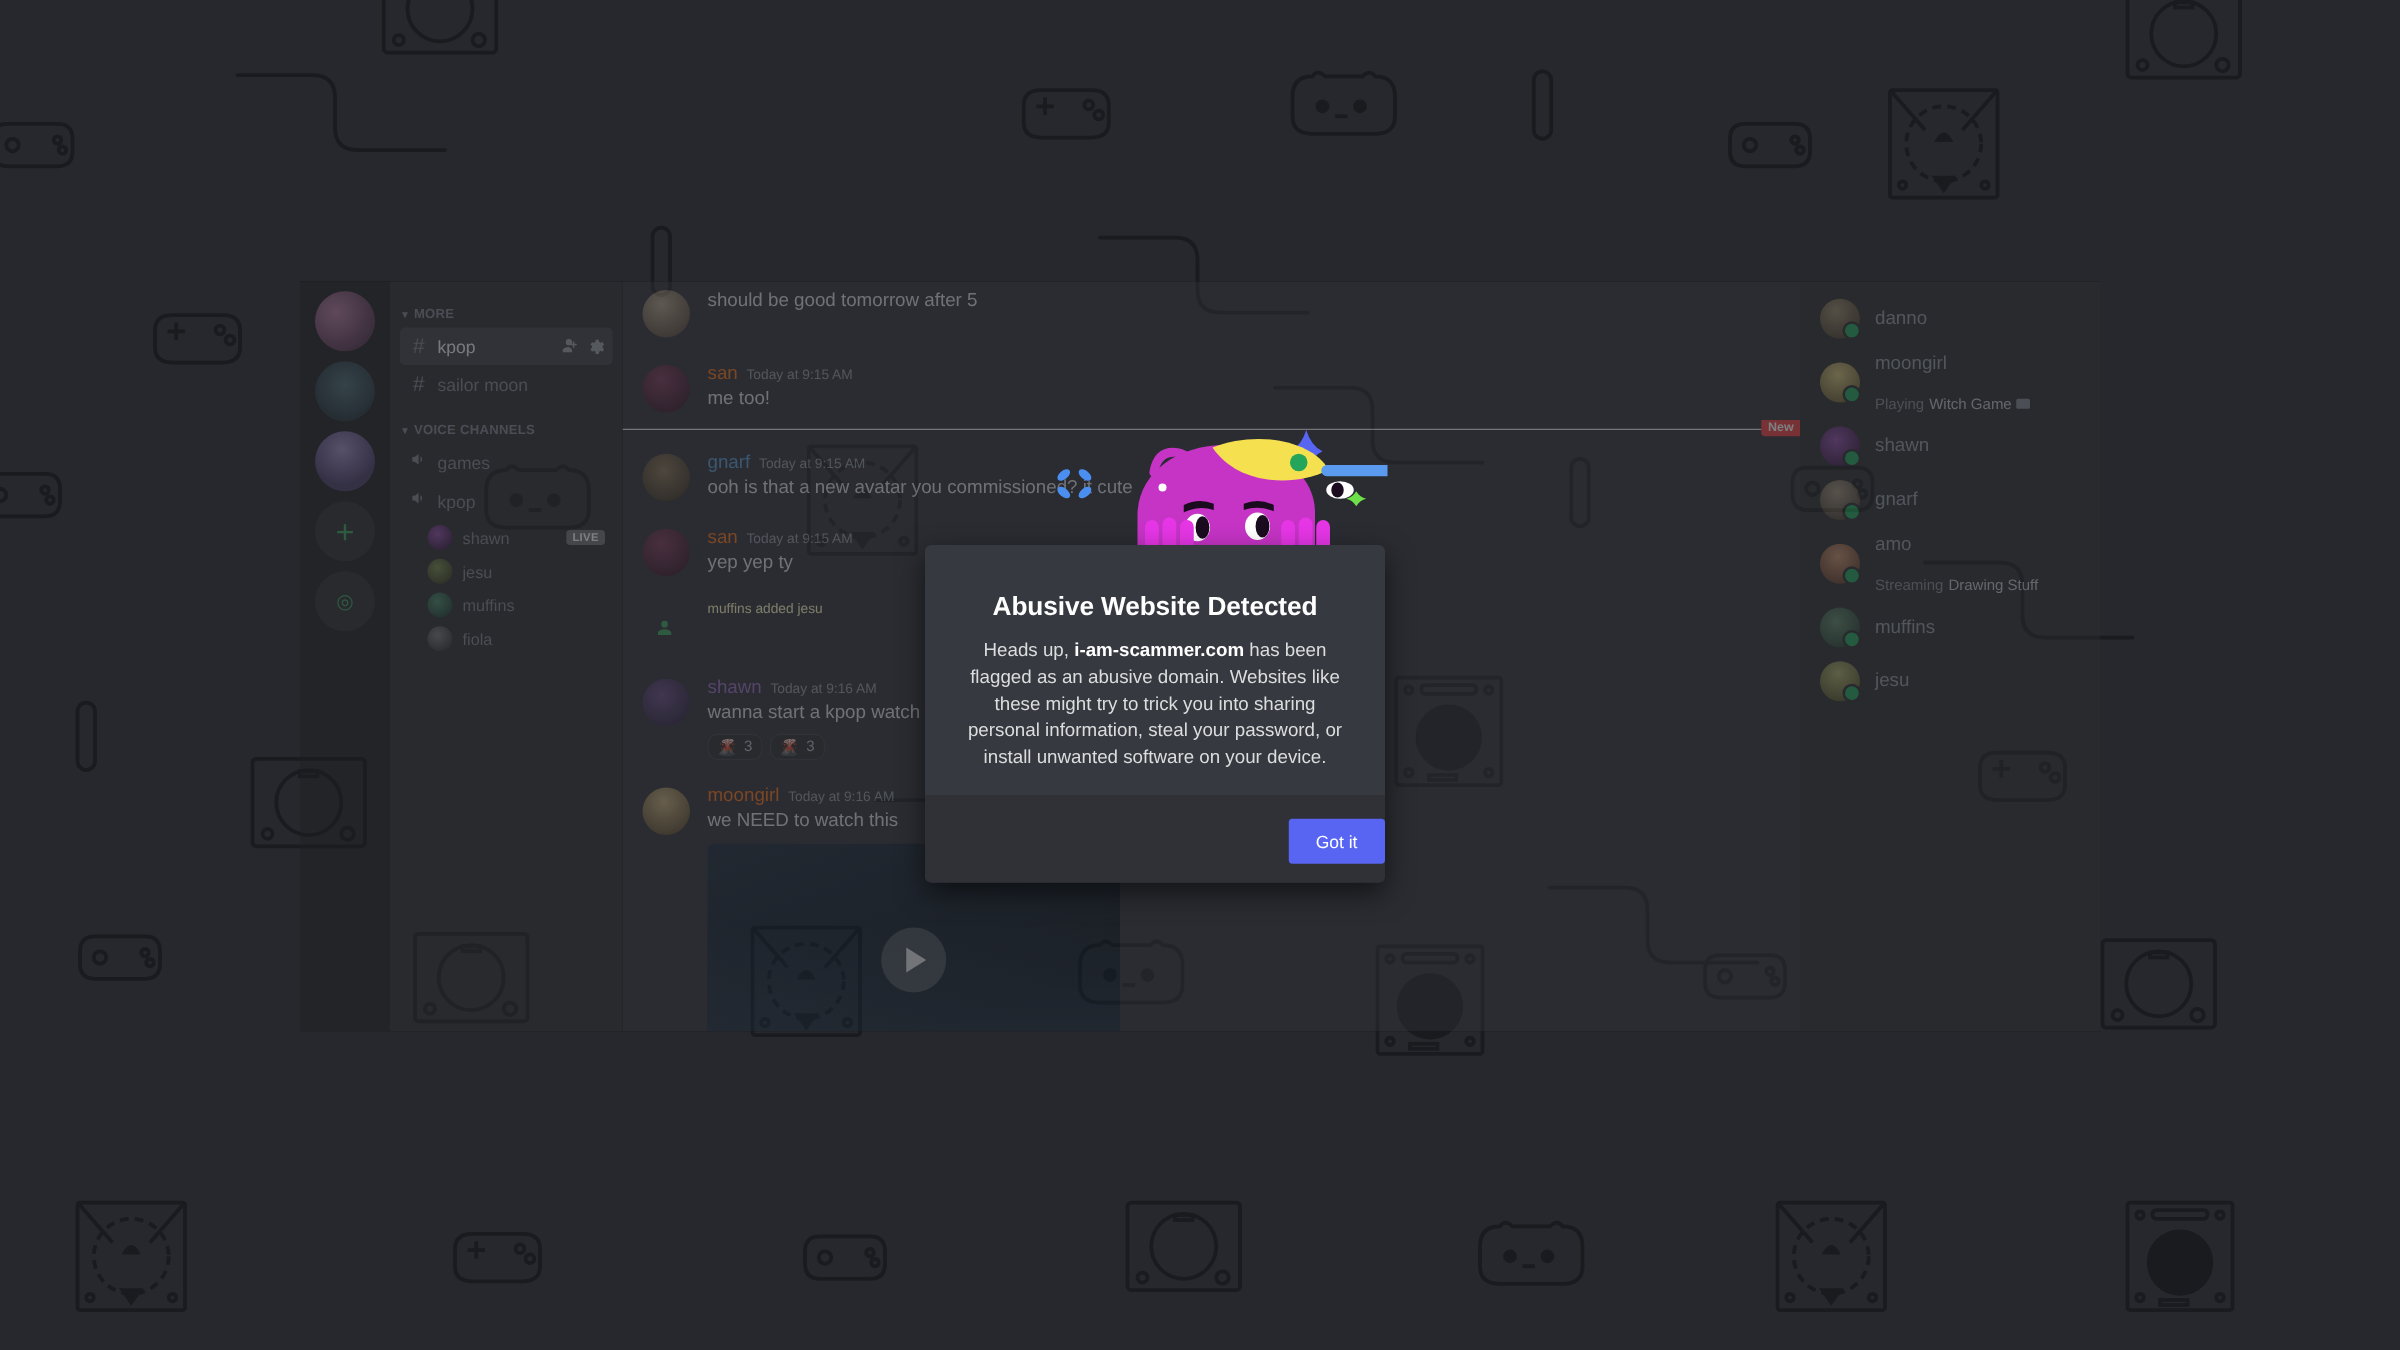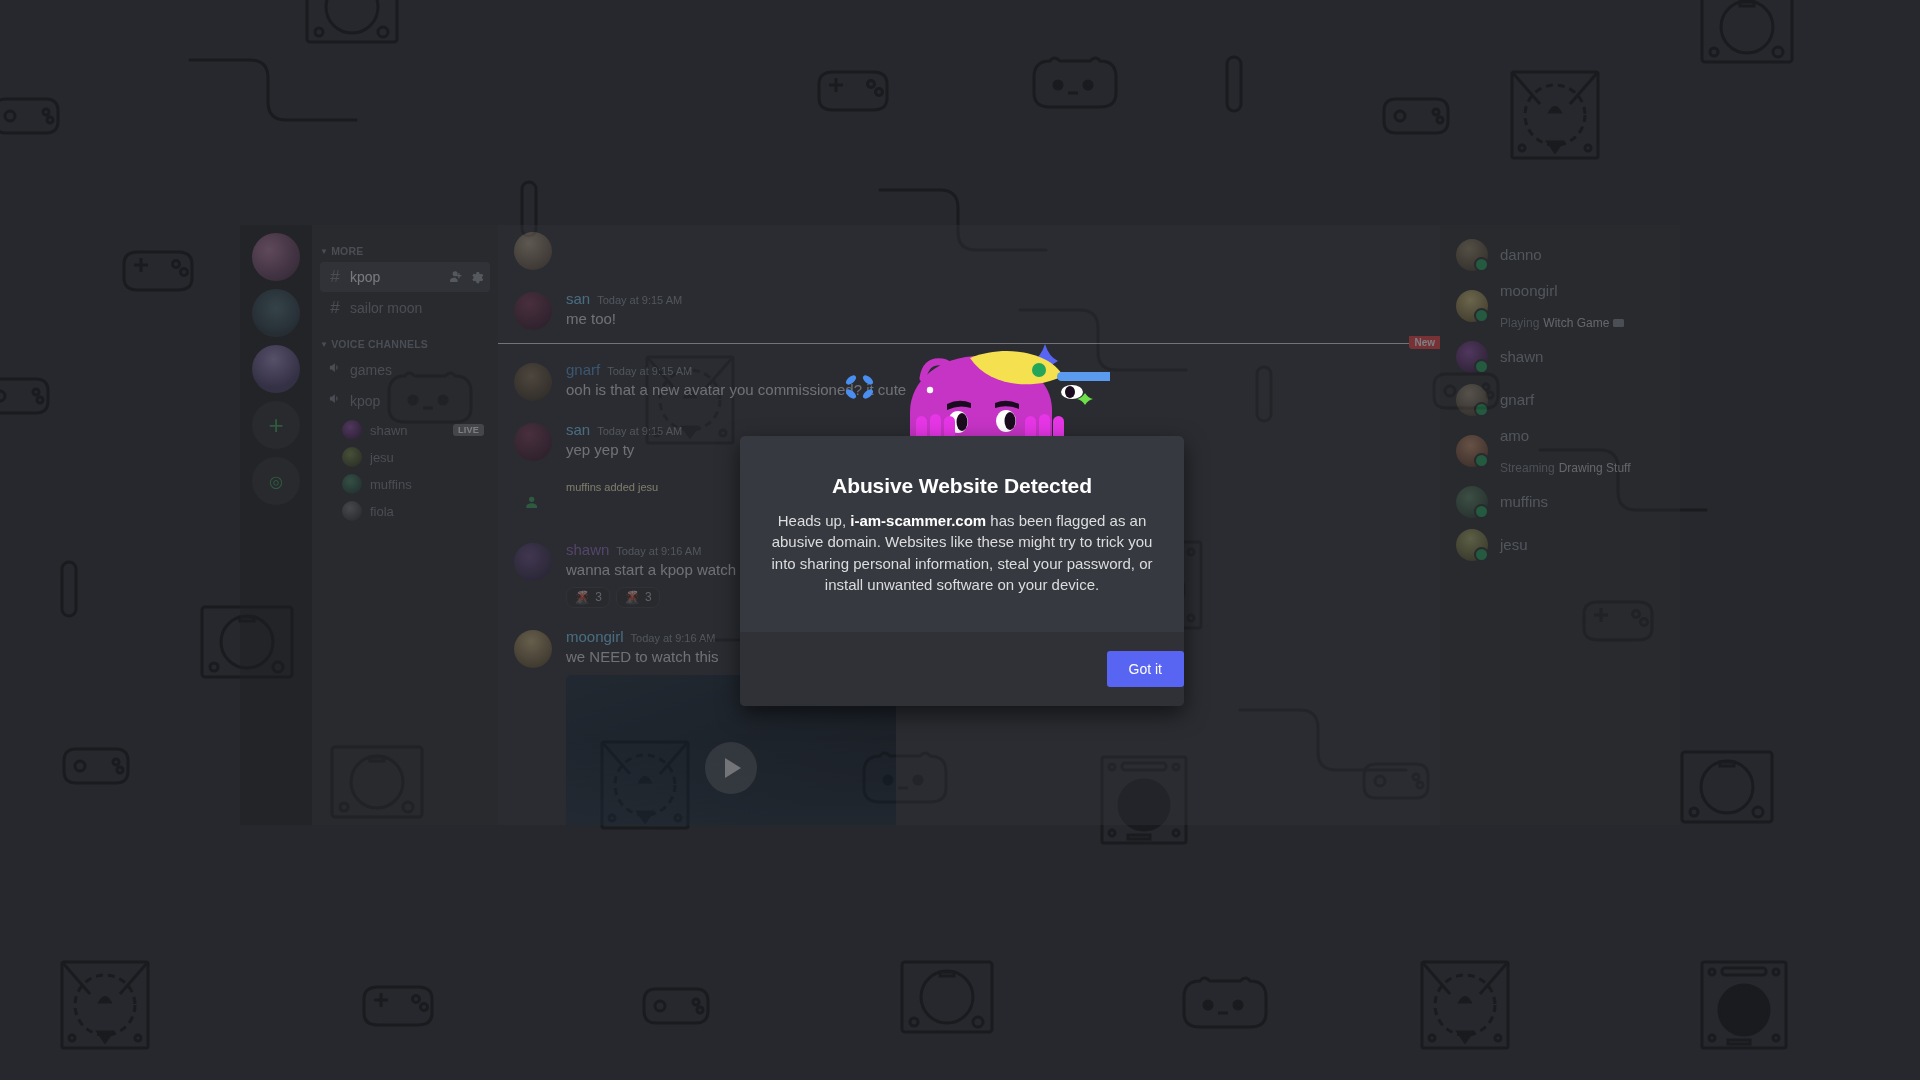--- a/index.html
+++ b/index.html
@@ -108,21 +108,21 @@
   }
   .av-a{background:radial-gradient(circle at 40% 30%,#b3a08a,#4a3c2c);}
   .av-b{background:radial-gradient(circle at 40% 30%,#7e3a5a,#2a1122);}
   .av-c{background:radial-gradient(circle at 45% 35%,#8a7558,#32281a);}
   .av-d{background:radial-gradient(circle at 40% 35%,#6a4f86,#241a33);}
   .av-e{background:radial-gradient(circle at 45% 30%,#c9b07a,#4a3b22);}
   .av-sys{background:transparent;display:flex;align-items:center;justify-content:center;}
   .msg-body{flex:1;min-width:0;}
   .msg-head{display:flex;align-items:baseline;gap:7px;line-height:1.2;}
   .msg-author{font-size:15px;font-weight:500;}
-  .msg-author.c-orange{color:#7dd3fc;}
+  .msg-author.c-orange{color:#f97316;}
   .msg-author.c-blue{color:#5a9bd4;}
   .msg-author.c-purple{color:#9b6fc4;}
   .msg-time{font-size:11px;color:#949ba4;}
   .msg-text{font-size:15px;color:#dbdee1;line-height:1.38;margin-top:1px;}
   .sys-text{font-size:11px;color:#fef9c3;}
 
   .new-divider {
     position:relative; margin:10px 0 0 0; height:1px; background:#e5e5e5;
   }
   .new-divider .new-label {
@@ -193,21 +193,21 @@
     display:inline-block;width:11px;height:8px;border-radius:1.5px;
     background:#949ba4;
   }
 
   
   #mascot { position:absolute; left:820px; top:330px; width:290px; height:120px; }
 
   
   #modal {
     position:absolute; left:740px; top:436px;
-    width:444px; height:270px;
+    width:368px; height:270px;
     background:#36393f;
     border-radius:5px;
     box-shadow:0 8px 22px rgba(0,0,0,.55);
     display:flex; flex-direction:column;
     overflow:hidden;
   }
   .modal-content{
     flex:1; padding:38px 28px 20px 28px; text-align:center;
   }
   .modal-title{
@@ -413,20 +413,23 @@
     <div class="vc-member">
       <span class="vc-avatar a4"></span>
       <span class="vc-name">fiola</span>
     </div>
   </div>
 
   <div class="chat-area">
 
     <div class="msg compact">
       <div class="msg-avatar av-a"></div>
+      <div class="msg-body">
+        <div class="msg-text">should be good tomorrow after 5</div>
+      </div>
     </div>
 
     <div class="msg">
       <div class="msg-avatar av-b"></div>
       <div class="msg-body">
         <div class="msg-head">
           <span class="msg-author c-orange">san</span>
           <span class="msg-time">Today at 9:15 AM</span>
         </div>
         <div class="msg-text">me too!</div>

